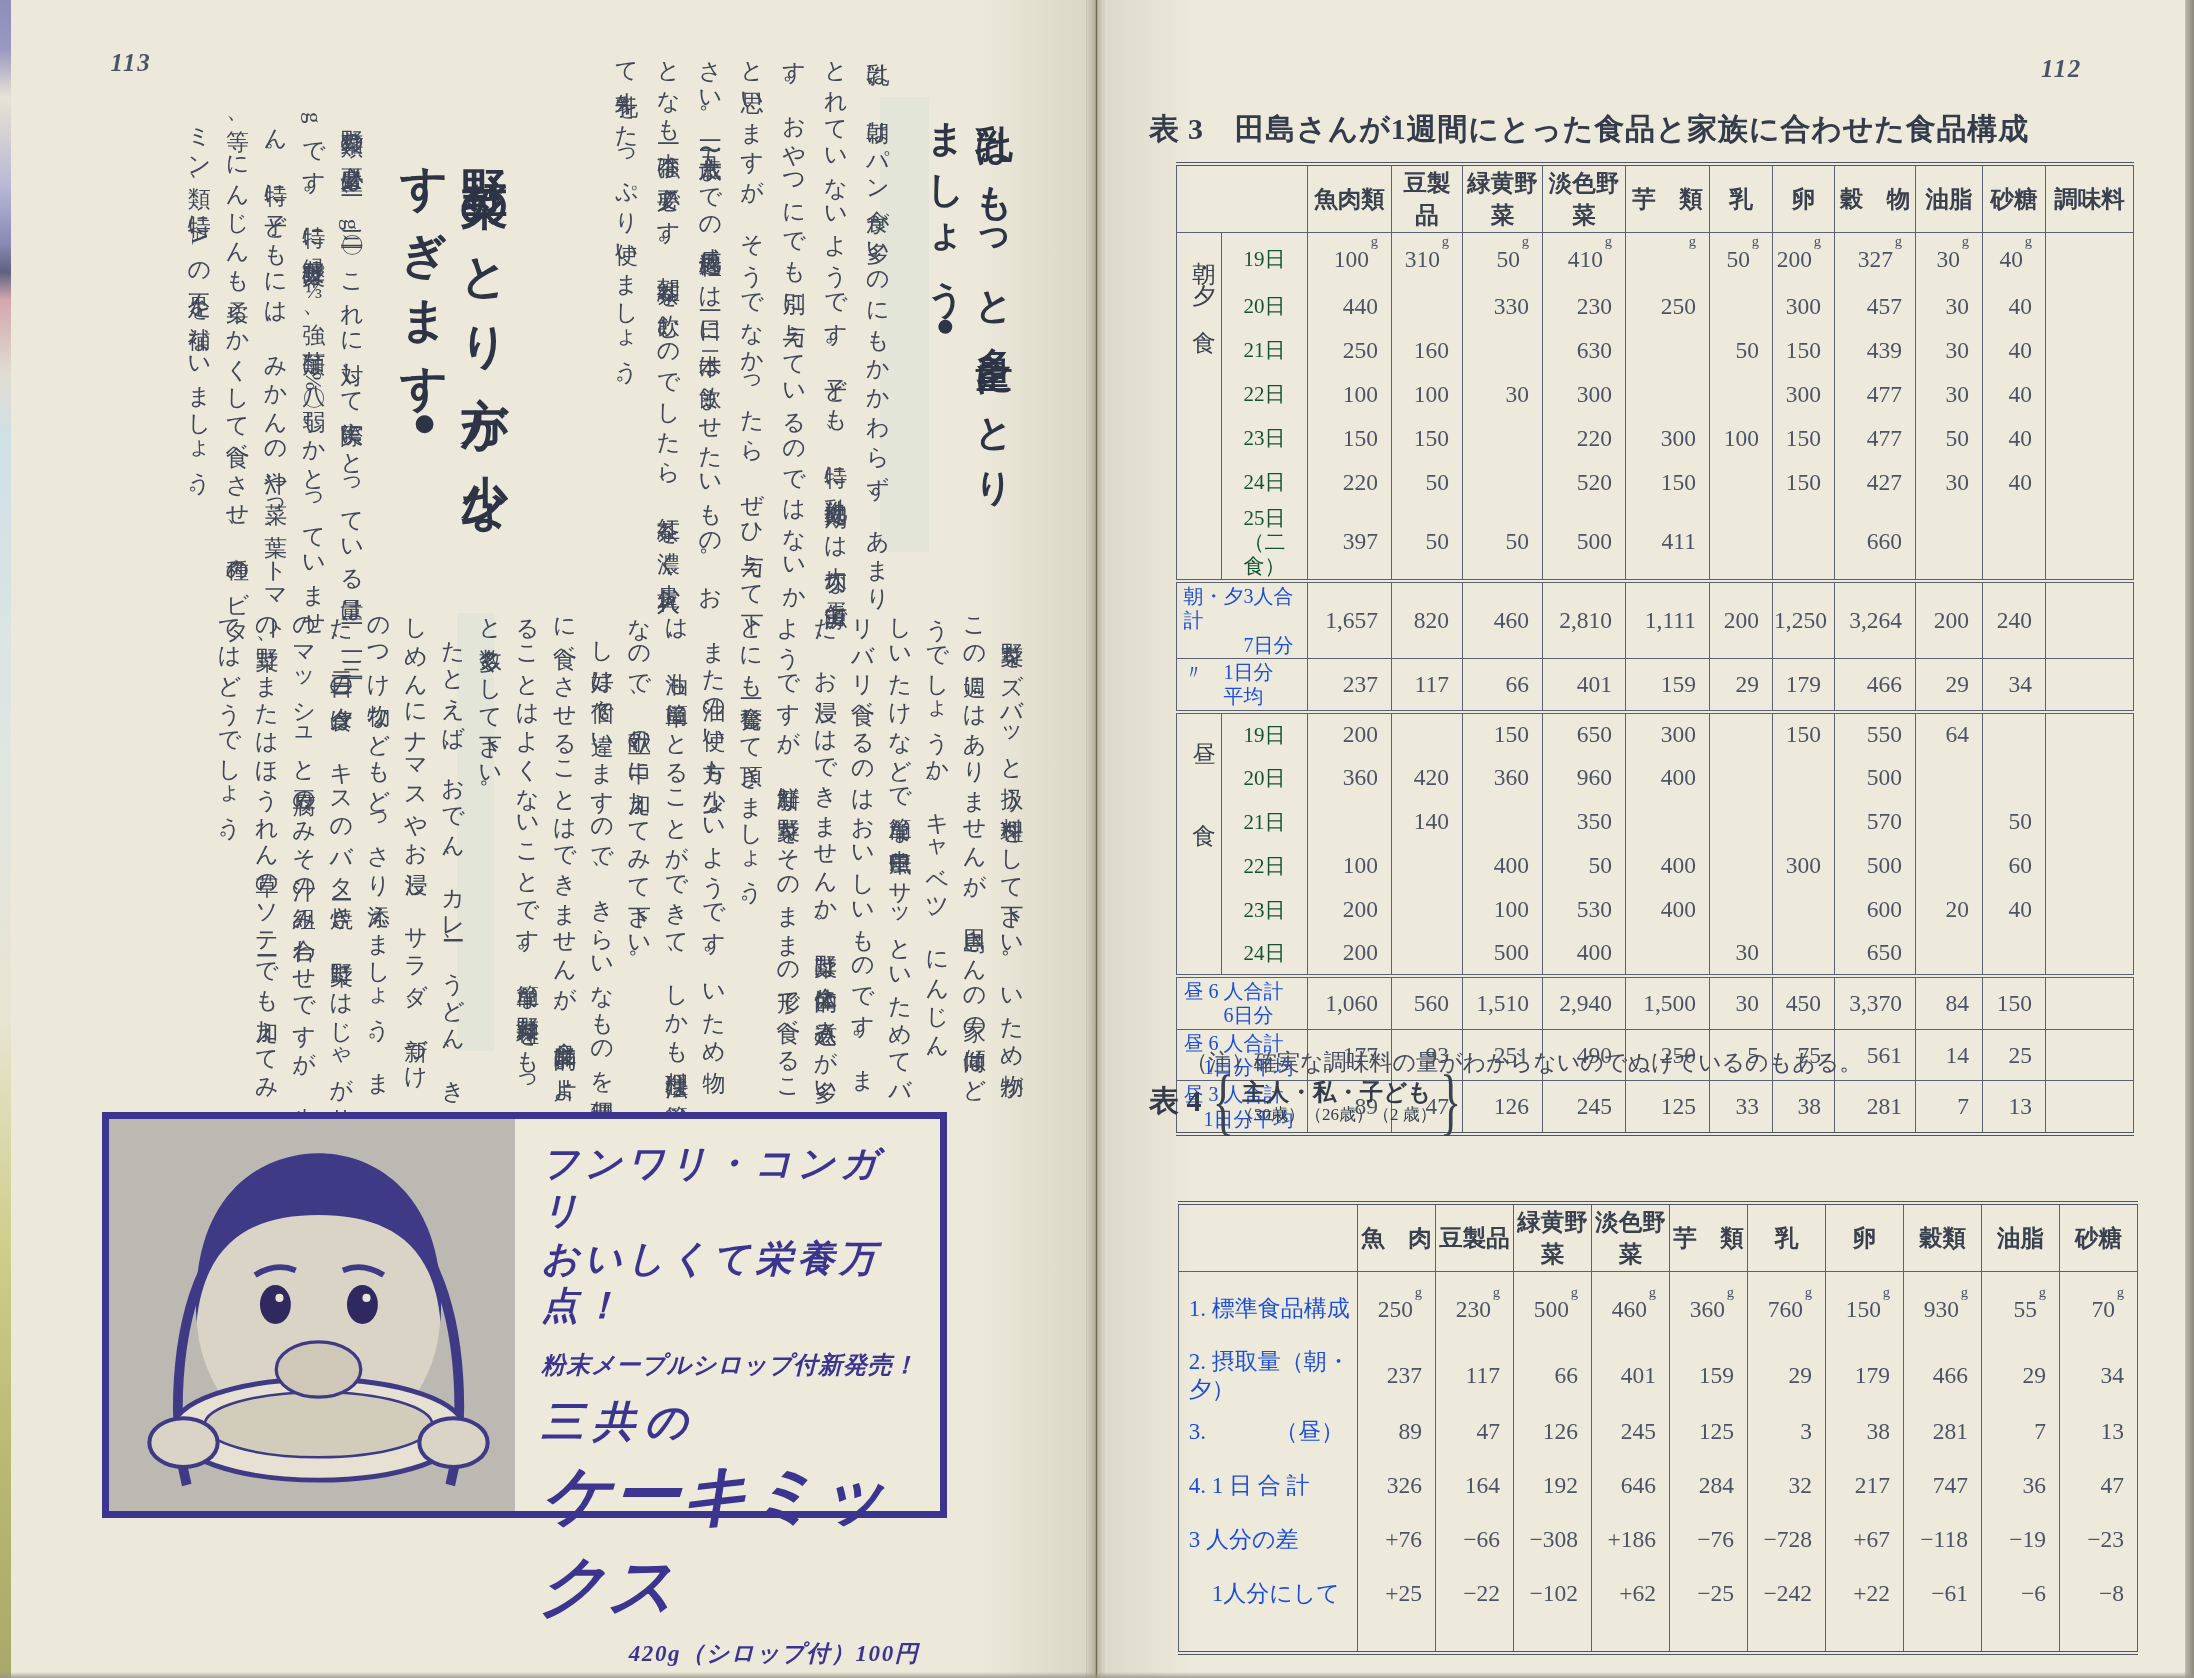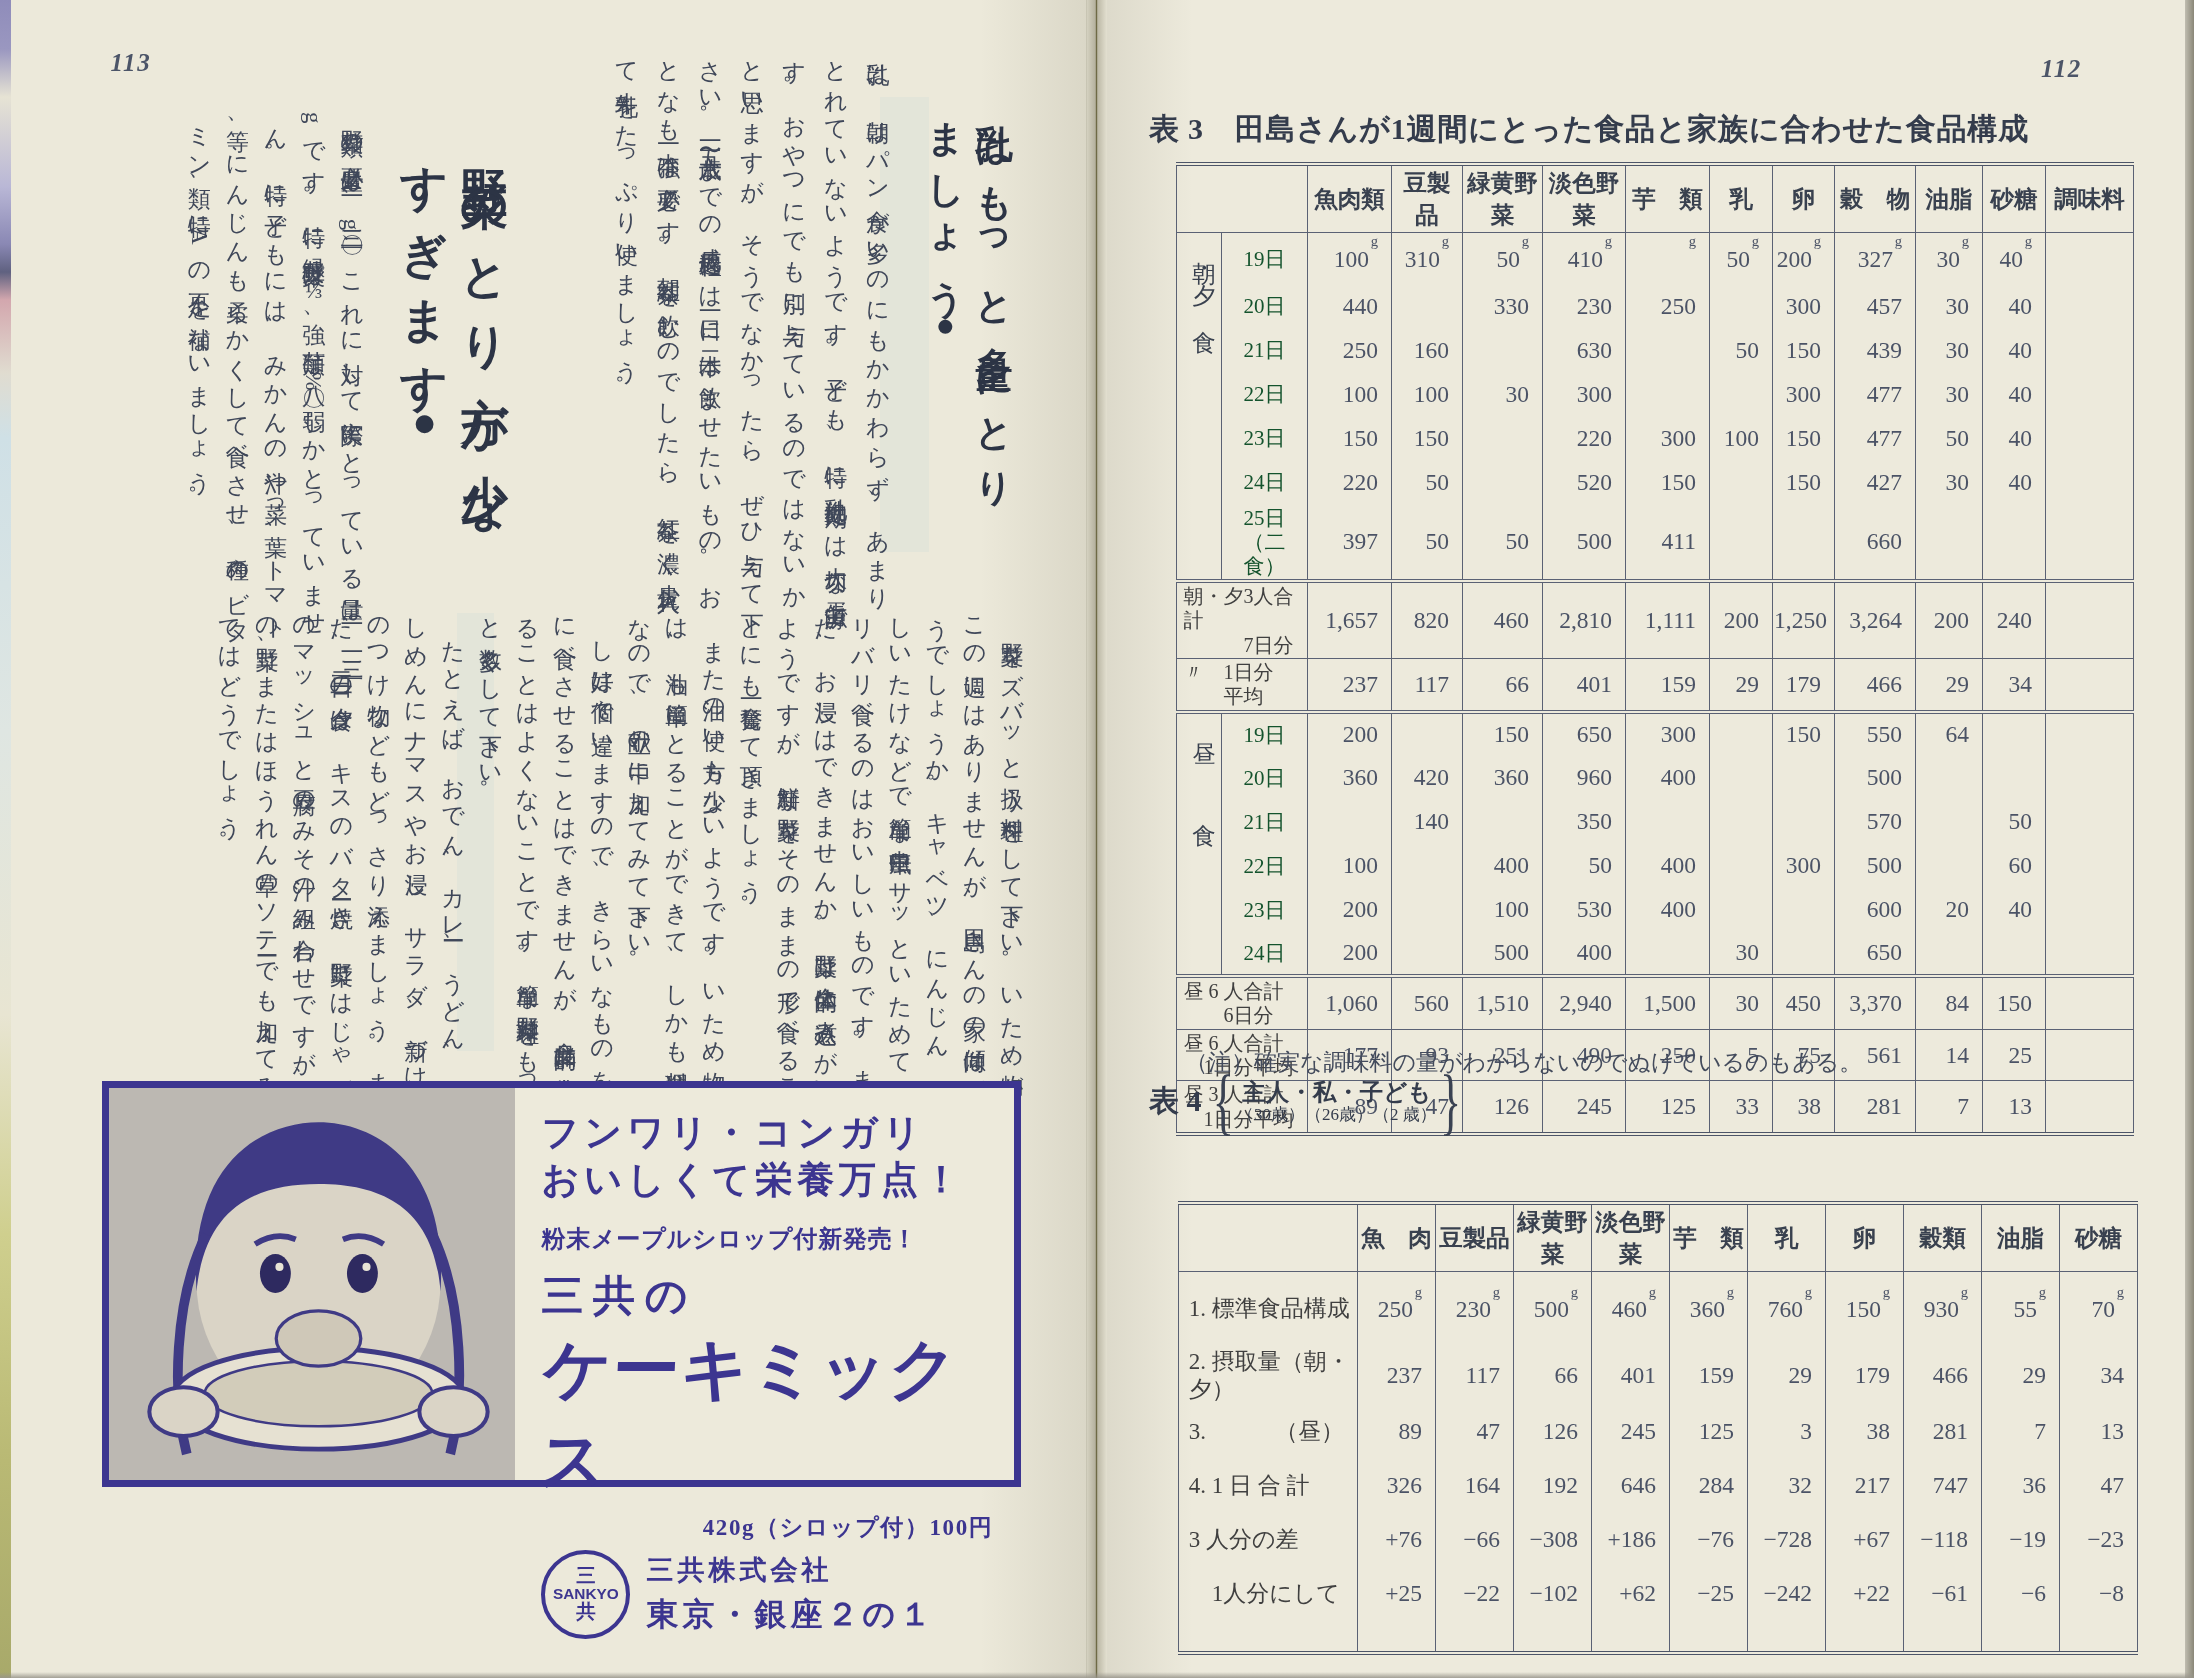--- a/index.html
+++ b/index.html
@@ -33,22 +33,22 @@
            margin:50px 13px 0 23px;letter-spacing:10.6px;line-height:1.3;}
   .art1 p{font-size:23px;letter-spacing:2.8px;line-height:1.82;height:100%;margin:0;text-indent:0;}
   .art2{top:112px;left:107px;width:411px;height:554px;}
   .art2 h2{font-size:47px;font-weight:600;color:#2c3445;height:442px;
            margin:19.5px 14.6px 0 24px;letter-spacing:13px;line-height:1.28;}
   .art2 p{font-size:23px;letter-spacing:2.4px;line-height:1.66;height:536px;margin:0;}
   .bullet{letter-spacing:0;font-size:0.88em;}
   .cont{top:602px;left:102px;width:917px;height:494px;}
   .cont p{font-size:23px;letter-spacing:2px;line-height:1.62;height:100%;margin:0;text-indent:1em;}
   
-  .ad{position:absolute;left:91px;top:1081px;width:919px;height:406px;
-      border:7.3px solid #3c3590;background:#edeadb;display:flex;box-sizing:border-box;}
+  .ad{position:absolute;left:91px;top:1112px;width:845px;height:406px;
+      border:7.3px solid #3c3590;background:#edeadb;display:flex;box-sizing:border-box;font-style:italic;}
   .ad-photo{width:406px;flex:none;background:#c9c5ba;position:relative;overflow:hidden;}
   .ad-photo svg{display:block;width:100%;height:100%;}
   .ad-copy{flex:1;padding:21px 21px 11.4px 26px;color:#3c3590;display:flex;flex-direction:column;}
   .ad-h1{font-size:37px;font-weight:800;letter-spacing:4.9px;line-height:1.28;font-family:"Liberation Sans",sans-serif;}
   .ad-sub{font-size:24px;margin-top:19.5px;letter-spacing:0.8px;font-weight:600;font-family:"Liberation Sans",sans-serif;}
   .ad-brand{font-size:42px;font-weight:800;margin-top:13px;letter-spacing:9.7px;font-family:"Liberation Sans",sans-serif;}
   .ad-product{font-size:67px;font-weight:900;transform:skewX(-3deg);margin-top:0px;
       font-family:"Liberation Sans","DejaVu Sans",sans-serif;letter-spacing:0.8px;}
   .ad-price{font-size:23px;font-weight:700;text-align:right;margin-top:6px;letter-spacing:1.6px;}
   .ad-foot{display:flex;align-items:center;gap:16px;margin-top:6.5px;}
@@ -86,21 +86,21 @@
   #t4 tr.unitrow{height:75px;}
   #t4 tbody tr{height:54px;}
   #t4 tr.spacer{height:32px;}
   tr.dsep td{border-top:4.9px double #5a6174;}
   tr.ssep td{border-top:1.3px solid #5a6174;}
   td.num{font-size:23.5px;color:#4b5366;text-align:right;padding-right:13px;}
   td.num sup{font-size:14.6px;position:relative;top:-11.4px;margin-left:1.6px;}
   td.date{font-size:21px;color:#14532d;text-align:center;line-height:1.15;font-family:Liberation Serif, serif;}
   td.grp{writing-mode:vertical-rl;text-orientation:upright;font-size:23.5px;color:#39414f;
       letter-spacing:11.4px;vertical-align:top;padding-top:9.7px;text-align:start;}
-  td.slabel{font-size:20px;color:#404040;text-align:left;padding-left:6.5px;line-height:1.22;}
+  td.slabel{font-size:20px;color:#1d4ed8;text-align:left;padding-left:6.5px;line-height:1.22;}
   #t4 td.slabel{font-size:23px;padding-left:9.7px;}
 </style>
 </head>
 <body>
 
 <div class="canvas">
 
   <div class="page page-left">
     <div class="shade-l"></div>
     <div class="tint" style="left:869px;top:97px;width:49px;height:455px;"></div>

